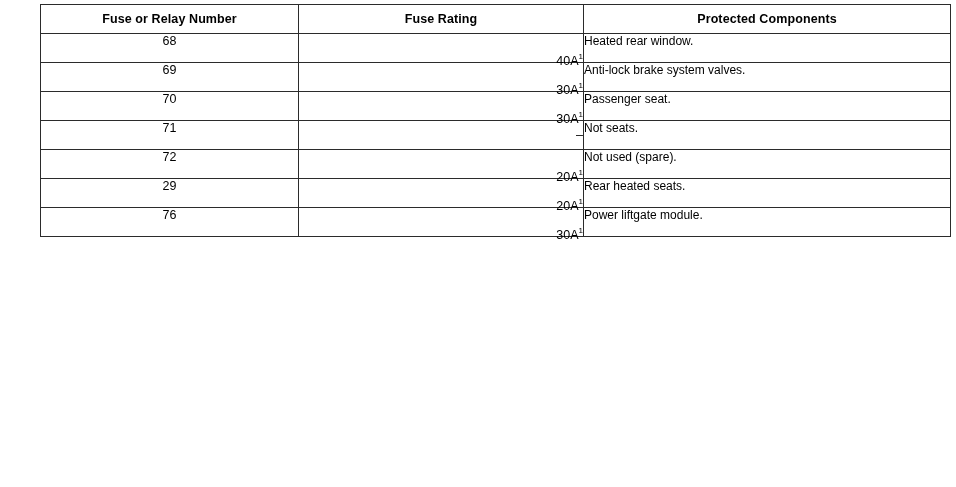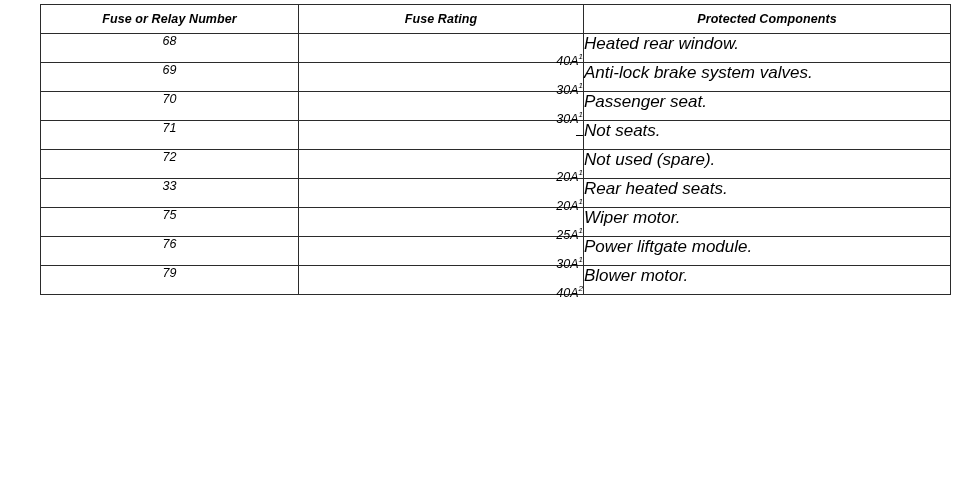--- a/index.html
+++ b/index.html
@@ -12,21 +12,20 @@
     height: 487px;
     font-family: "Liberation Sans", sans-serif;
     color: #000000;
     overflow: hidden;
   }
   .page {
     position: relative;
     width: 956px;
     height: 372px;
     box-sizing: border-box;
-    font-style: italic;
   }
   table.fuse-table {
     position: absolute;
     left: 40px;
     top: 4px;
     width: 910px;
     border-collapse: collapse;
     table-layout: fixed;
     background: #ffffff;
   }
@@ -75,21 +74,21 @@
     top: 7px;
   }
   .cell-rating .sup {
     font-size: 8px;
     vertical-align: super;
     position: relative;
     top: -1px;
     left: 0px;
   }
   .cell-components {
-    font-size: 17px;
+    font-size: 12px;
     padding: 7px 0 0 6px;
     text-align: left;
     height: 29px;
     box-sizing: border-box;
   }
 </style>
 </head>
 <body>
 
 <div class="page">
@@ -136,42 +135,28 @@
           <td class="cell-components">Not seats.</td>
         </tr>
         <tr>
           <td class="cell-number">72</td>
           <td class="cell-rating">
             <span class="rating-inner"><span>20A</span><span class="sup">1</span></span>
           </td>
           <td class="cell-components">Not used (spare).</td>
         </tr>
         <tr>
-          <td class="cell-number">33</td>
+          <td class="cell-number">29</td>
           <td class="cell-rating">
             <span class="rating-inner"><span>20A</span><span class="sup">1</span></span>
           </td>
           <td class="cell-components">Rear heated seats.</td>
-        </tr>
-        <tr>
-          <td class="cell-number">75</td>
-          <td class="cell-rating">
-            <span class="rating-inner"><span>25A</span><span class="sup">1</span></span>
-          </td>
-          <td class="cell-components">Wiper motor.</td>
         </tr>
         <tr>
           <td class="cell-number">76</td>
           <td class="cell-rating">
             <span class="rating-inner"><span>30A</span><span class="sup">1</span></span>
           </td>
           <td class="cell-components">Power liftgate module.</td>
         </tr>
-        <tr>
-          <td class="cell-number">79</td>
-          <td class="cell-rating">
-            <span class="rating-inner"><span>40A</span><span class="sup">2</span></span>
-          </td>
-          <td class="cell-components">Blower motor.</td>
-        </tr>
       </tbody>
   </table>
 </div>
 
 </body></html>

